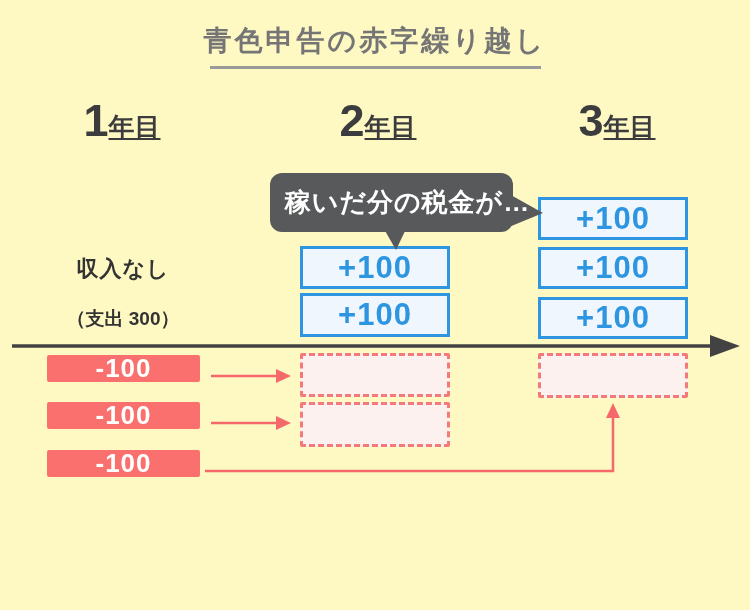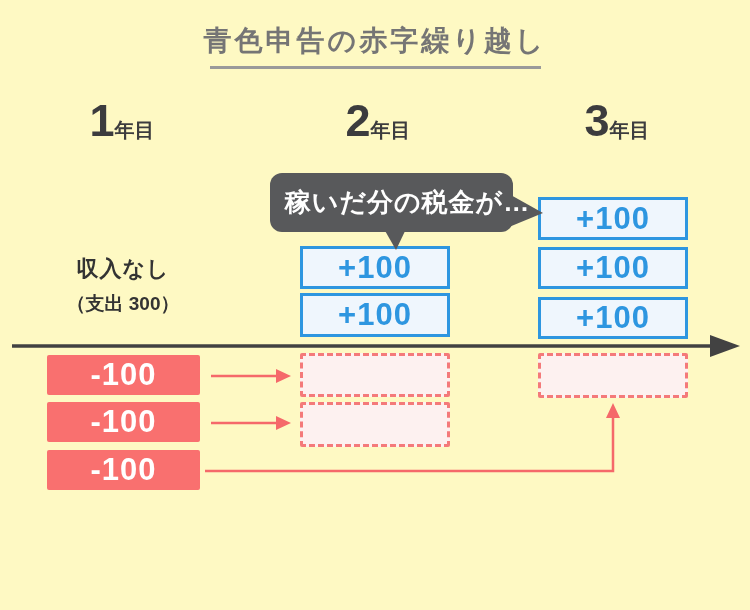--- a/index.html
+++ b/index.html
@@ -29,21 +29,21 @@
 
   
   .year-label {
     position: absolute; top: 98px;
     display: flex; align-items: flex-end;
     color: #3c3c3e; font-weight: bold;
     transform: translateX(-50%);
     white-space: nowrap;
   }
   .year-label .num { font-size: 45px; line-height: 1; }
-  .year-label .suffix { font-size: 20px; line-height: 1; padding-bottom: 3px; }
+  .year-label .suffix { font-size: 26px; line-height: 1; padding-bottom: 3px; text-decoration: underline; }
 
   
   .bubble {
     position: absolute; left: 270px; top: 173px;
     width: 243px; height: 59px;
     background: #58595b; border-radius: 12px;
     display: flex; align-items: center; justify-content: center;
     color: #ffffff; font-size: 26px; font-weight: bold;
     letter-spacing: 1px; z-index: 5;
     white-space: nowrap;
@@ -54,40 +54,40 @@
   .income-box {
     position: absolute; width: 150px; height: 43px;
     background: #eff6fd; border: 3px solid #2e96e0; border-radius: 0;
     display: flex; align-items: center; justify-content: center;
     color: #2e96e0; font-size: 31px; font-weight: bold;
     letter-spacing: 1px;
   }
 
   
   .loss-box {
-    position: absolute; left: 47px; width: 153px; height: 40px;
+    position: absolute; left: 47px; width: 153px; height: 27px;
     background: #f9706f; border-radius: 2px;
     display: flex; align-items: center; justify-content: center;
-    color: #ffffff; font-size: 31px; font-weight: bold;
+    color: #ffffff; font-size: 26px; font-weight: bold;
     letter-spacing: 1px;
   }
 
   
   .carry-box {
     position: absolute; width: 150px;
     background: #fdf1f0; border: 3px dashed #f47a7a; border-radius: 2px;
   }
 
   
   .no-income {
     position: absolute; left: 37px; top: 254px; width: 172px;
     text-align: center; color: #333333; font-weight: bold;
   }
   .no-income .line1 { font-size: 22px; letter-spacing: 1px; }
-  .no-income .line2 { font-size: 19px; margin-top: 7px; letter-spacing: 0px; }
+  .no-income .line2 { font-size: 19px; margin-top: 22px; letter-spacing: 0px; }
 
   
   .footer-banner {
     position: absolute; left: 13px; top: 520px;
     width: 724px; height: 58px;
     background: #fdf0ef; border: 3px solid #f58585; border-radius: 14px;
     display: flex; align-items: center; justify-content: center;
     color: #f2696a; font-size: 25px; font-weight: bold;
     letter-spacing: 1px; white-space: nowrap;
   }

